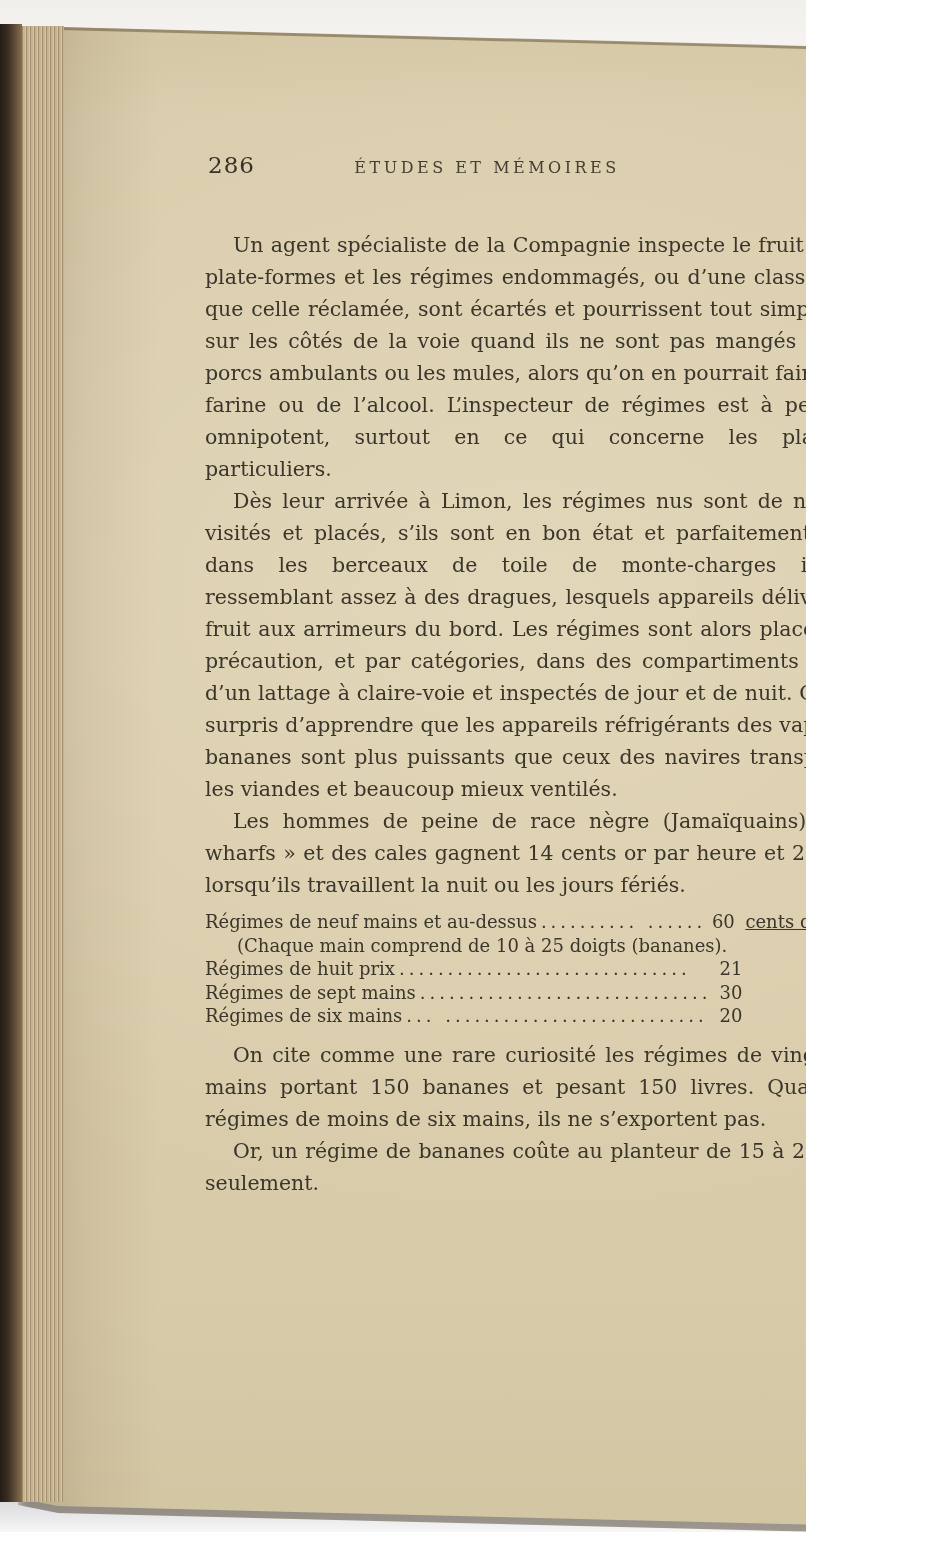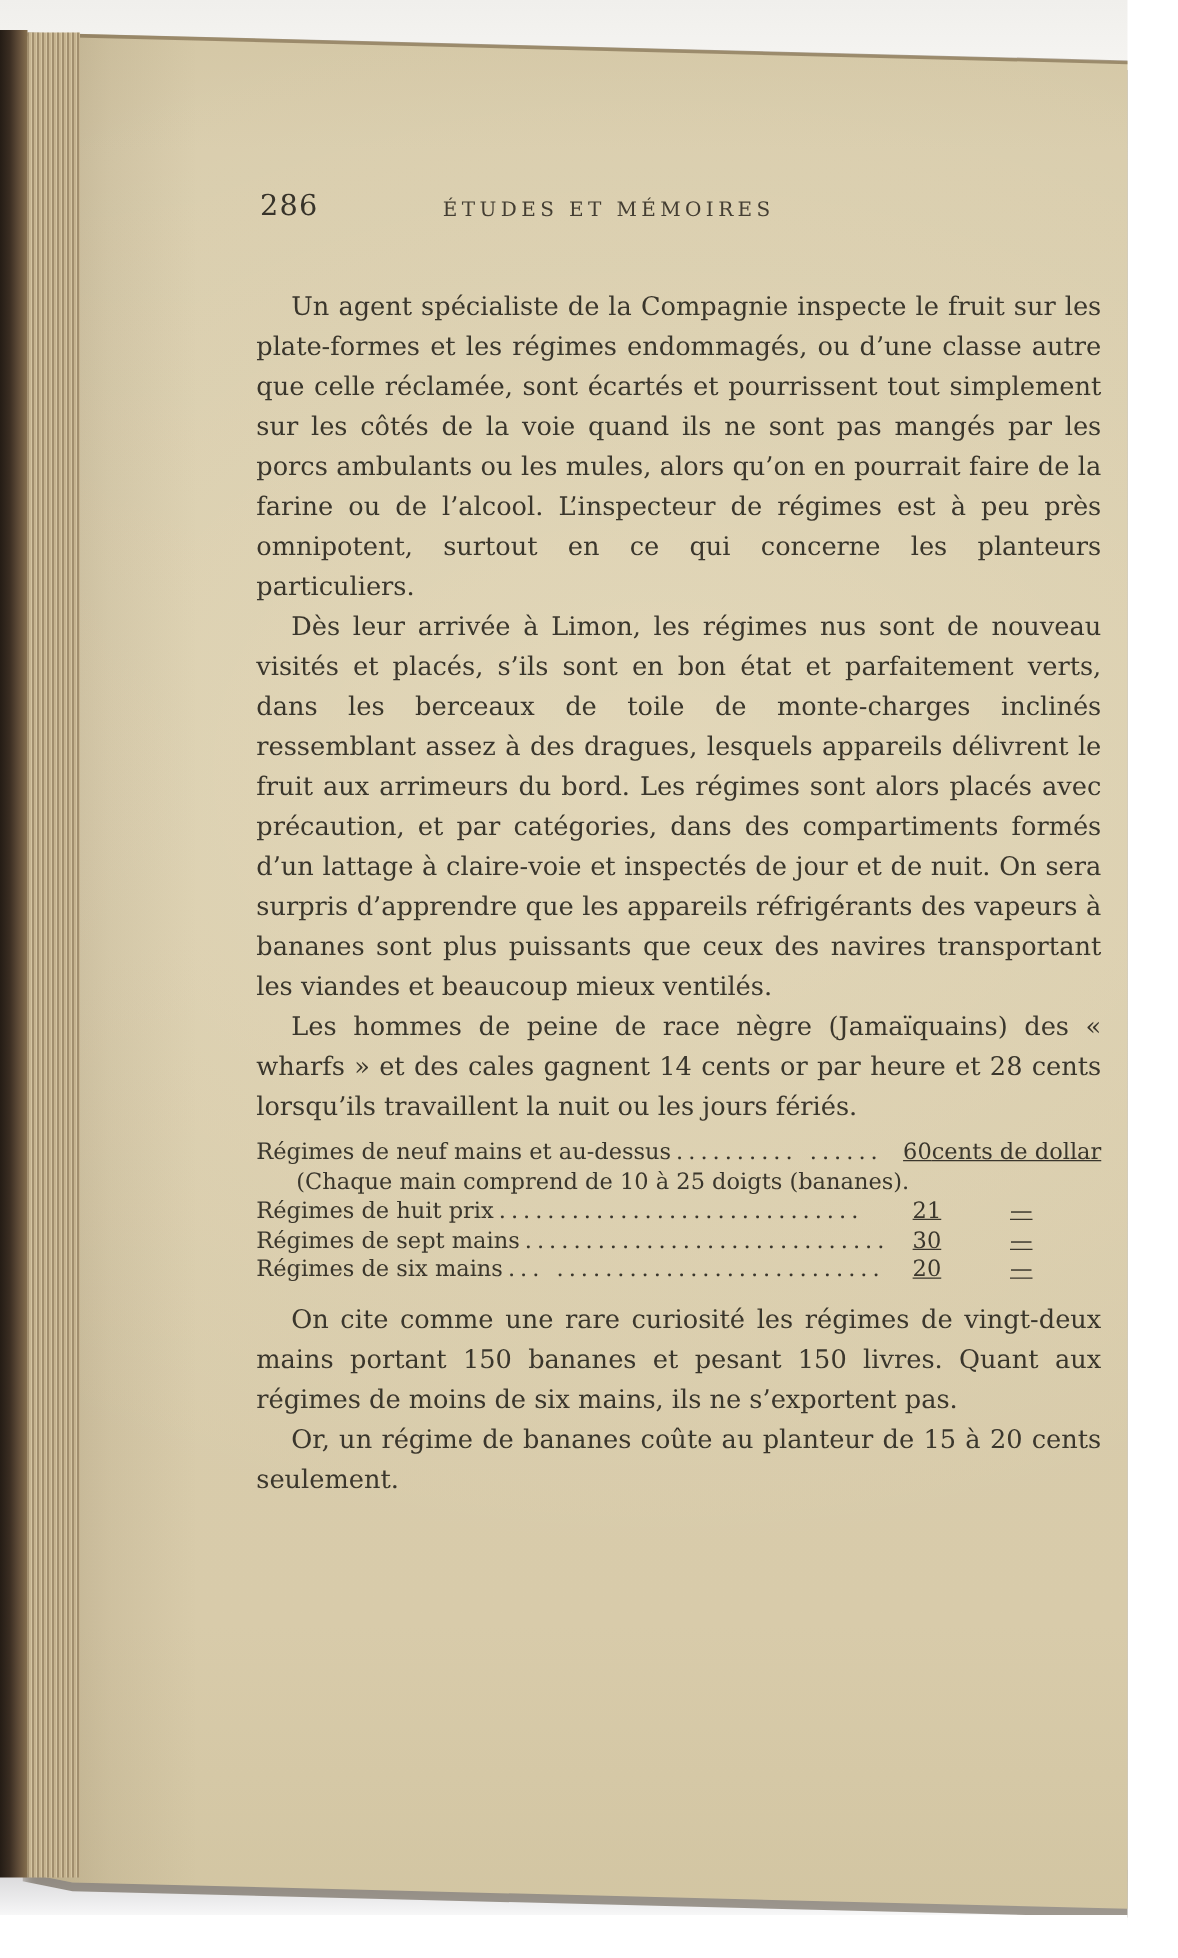--- a/index.html
+++ b/index.html
@@ -1,17 +1,17 @@
 <!DOCTYPE html>
 <html><head>
 <meta charset="utf-8">
 <style>
   html,body{margin:0;padding:0;}
   .scan{
-    position:relative; width:902px; height:1566px; overflow:hidden;
+    position:relative; width:806px; height:1566px; overflow:hidden;
     background:linear-gradient(180deg,#f0efec 0px,#f6f5f2 60px,#f2f1ee 1470px,#e6e5e7 1500px,#ffffff 1545px);
     font-family:"DejaVu Serif", serif;
   }
   
   .corner-tr{position:absolute; left:896px; top:0; width:46px; height:60px;
     background:#231417; clip-path:polygon(28% 0,100% 0,100% 100%,70% 62%);}
   
   .corner-br{position:absolute; left:924px; top:1514px; width:18px; height:16px;
     background:#41302a; clip-path:polygon(0 30%,100% 0,100% 100%,20% 100%);}
   
@@ -44,21 +44,21 @@
   .running-header{position:absolute; left:337px; top:158px; width:300px; text-align:center;
     font-size:16px; letter-spacing:3.5px; color:#443e33; white-space:nowrap;}
   .body{position:absolute; left:205px; top:204px; width:676px;
     font-size:20.5px; line-height:32px; text-align:justify; color:#3a362c;margin-top:25px;}
   .body p{margin:0; text-indent:28px;}
   
   .price-table{margin:9px 0 11px 0; font-size:18px; line-height:23.5px; text-align:left;}
   .pt-row{display:flex; align-items:baseline;}
   .pt-label{white-space:nowrap;}
   .pt-dots{flex:1 1 auto; overflow:hidden; white-space:nowrap; letter-spacing:4px; padding:0 4px;}
-  .pt-val{flex:0 0 44px; text-align:right;text-decoration:underline;}
+  .pt-val{flex:0 0 44px; text-align:center;}
   .pt-unit{flex:0 0 128px; text-align:left; white-space:nowrap;text-decoration:underline;}
   .pt-unit.dash{text-align:center;}
   .pt-note{padding-left:32px; text-indent:0;}
   
   .footer-bar{position:absolute; left:0; top:1532px; width:942px; height:34px; background:#ffffff;}
   .footer-text{position:absolute; right:10px; top:1538px; font-family:"Liberation Sans", sans-serif;
     font-size:14px; color:#595959;margin-top:30px;}
 </style>
 </head>
 <body>

